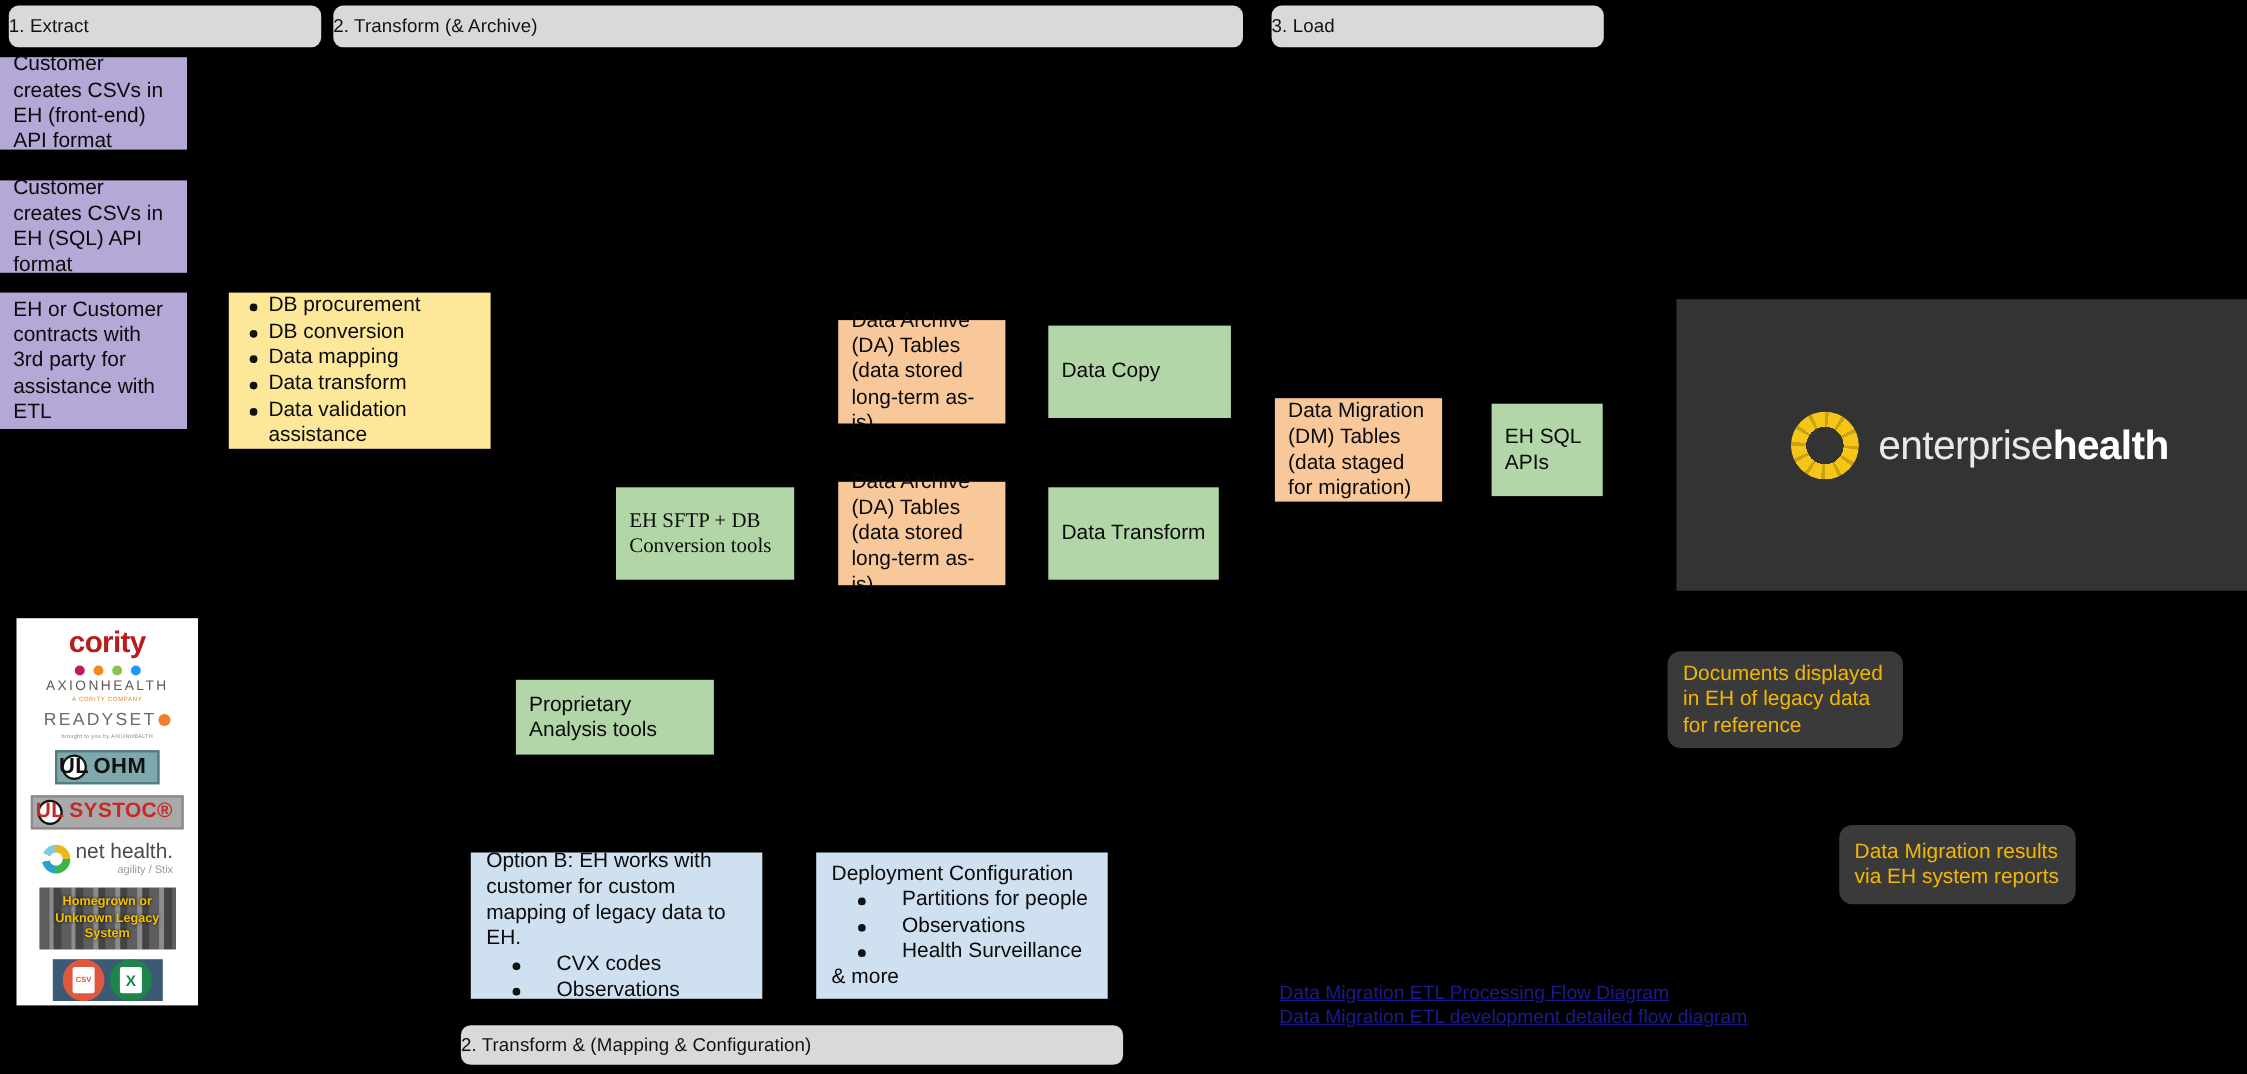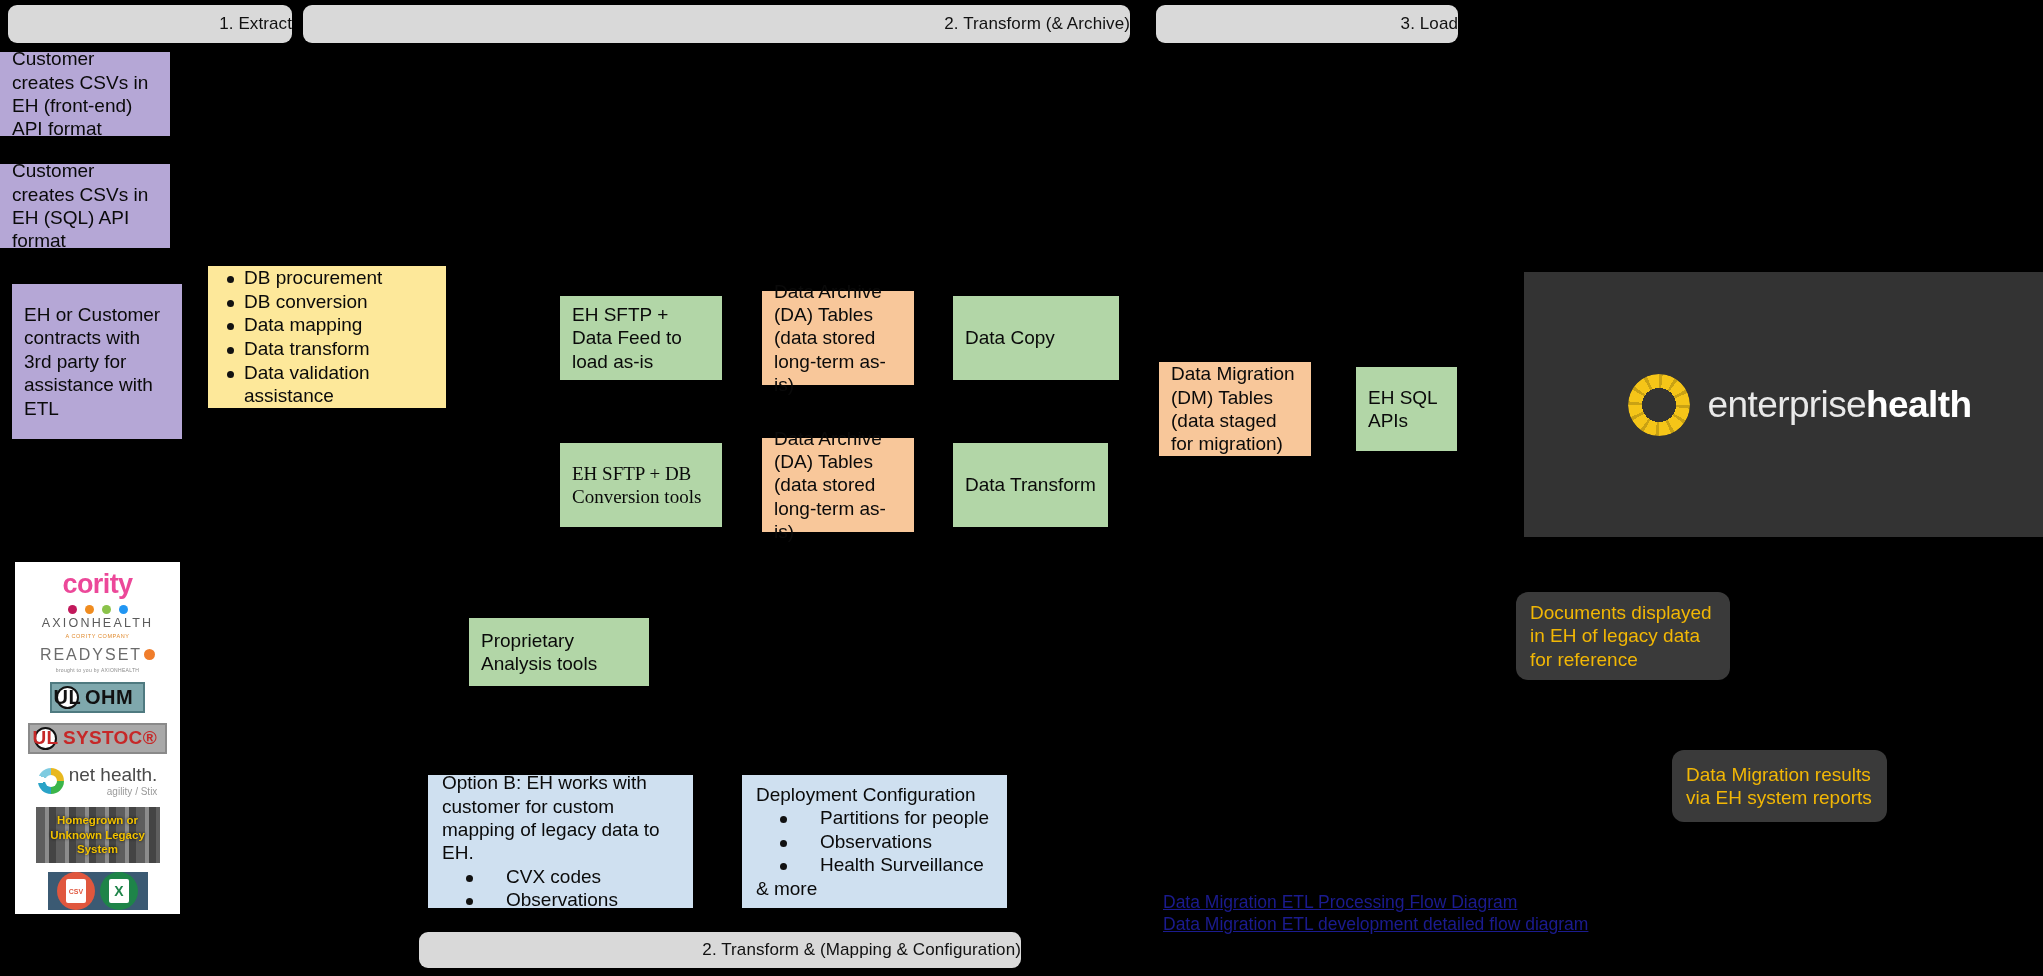--- a/index.html
+++ b/index.html
@@ -19,21 +19,21 @@
     overflow: hidden;
   }
   .abs { position: absolute; box-sizing: border-box; }
 
   
   .phase-bar {
     background: #d9d9d9;
     border-radius: 9px;
     display: flex;
     align-items: center;
-    justify-content: flex-end;
+    justify-content: flex-start;
     font-size: 17px;
     color: #111;
     letter-spacing: .1px;
   }
 
   
   .box {
     padding: 10px 12px;
     font-size: 19px;
     line-height: 1.23;
@@ -79,21 +79,21 @@
     background: #ffffff;
     display: flex;
     flex-direction: column;
     align-items: center;
     padding: 6px 0 4px 0;
     gap: 2px;
   }
   .logo-cority {
     font-size: 27px;
     font-weight: bold;
-    color: #ec4899;
+    color: #b91c1c;
     letter-spacing: -.6px;
     line-height: 1;
     margin-top: 3px;
   }
   .axion-dots { display:flex; gap:8px; margin: 5px 0 1px 0;}
   .axion-dots i { width:9px;height:9px;border-radius:50%; display:block;}
   .logo-axion {
     font-size: 12.5px;
     letter-spacing: 2.2px;
     color: #5b5b5b;
@@ -195,21 +195,21 @@
   </div>
 
   <div class="abs box purple" style="left:0px;top:52px;width:170px;height:84px;">
     <span>Customer creates CSVs in EH (front-end) API format</span>
   </div>
 
   <div class="abs box purple" style="left:0px;top:164px;width:170px;height:84px;">
     <span>Customer creates CSVs in EH (SQL) API format</span>
   </div>
 
-  <div class="abs box purple" style="left:12px;top:266px;width:170px;height:155px;margin-top:18px;">
+  <div class="abs box purple" style="left:0px;top:266px;width:170px;height:124px;">
     <span>EH or Customer contracts with 3rd party for assistance with ETL</span>
   </div>
 
 
   <div class="abs box yellow" style="left:208px;top:266px;width:238px;height:142px;padding:12px 10px;">
     <ul class="bullets">
       <li>DB procurement</li>
       <li>DB conversion</li>
       <li>Data mapping</li>
       <li>Data transform</li>
@@ -263,23 +263,20 @@
     <div class="csv-xl">
       <span class="circ csv">
         <span class="pg">CSV</span>
       </span>
       <span class="circ xl">
         <span class="pg">X</span>
       </span>
     </div>
   </div>
 
-  <div class="abs box green" style="left:560px;top:296px;width:162px;height:84px;">
-    <span>EH SFTP + Data Feed to load as-is</span>
-  </div>
 
   <div class="abs box green" style="left:560px;top:443px;width:162px;height:84px;font-family:Liberation Serif, serif;">
     <span>EH SFTP + DB Conversion tools</span>
   </div>
 
   <div class="abs box orange" style="left:762px;top:291px;width:152px;height:94px;">
     <span>Data Archive (DA) Tables (data stored long-term as-is)</span>
   </div>
 
   <div class="abs box orange" style="left:762px;top:438px;width:152px;height:94px;">

